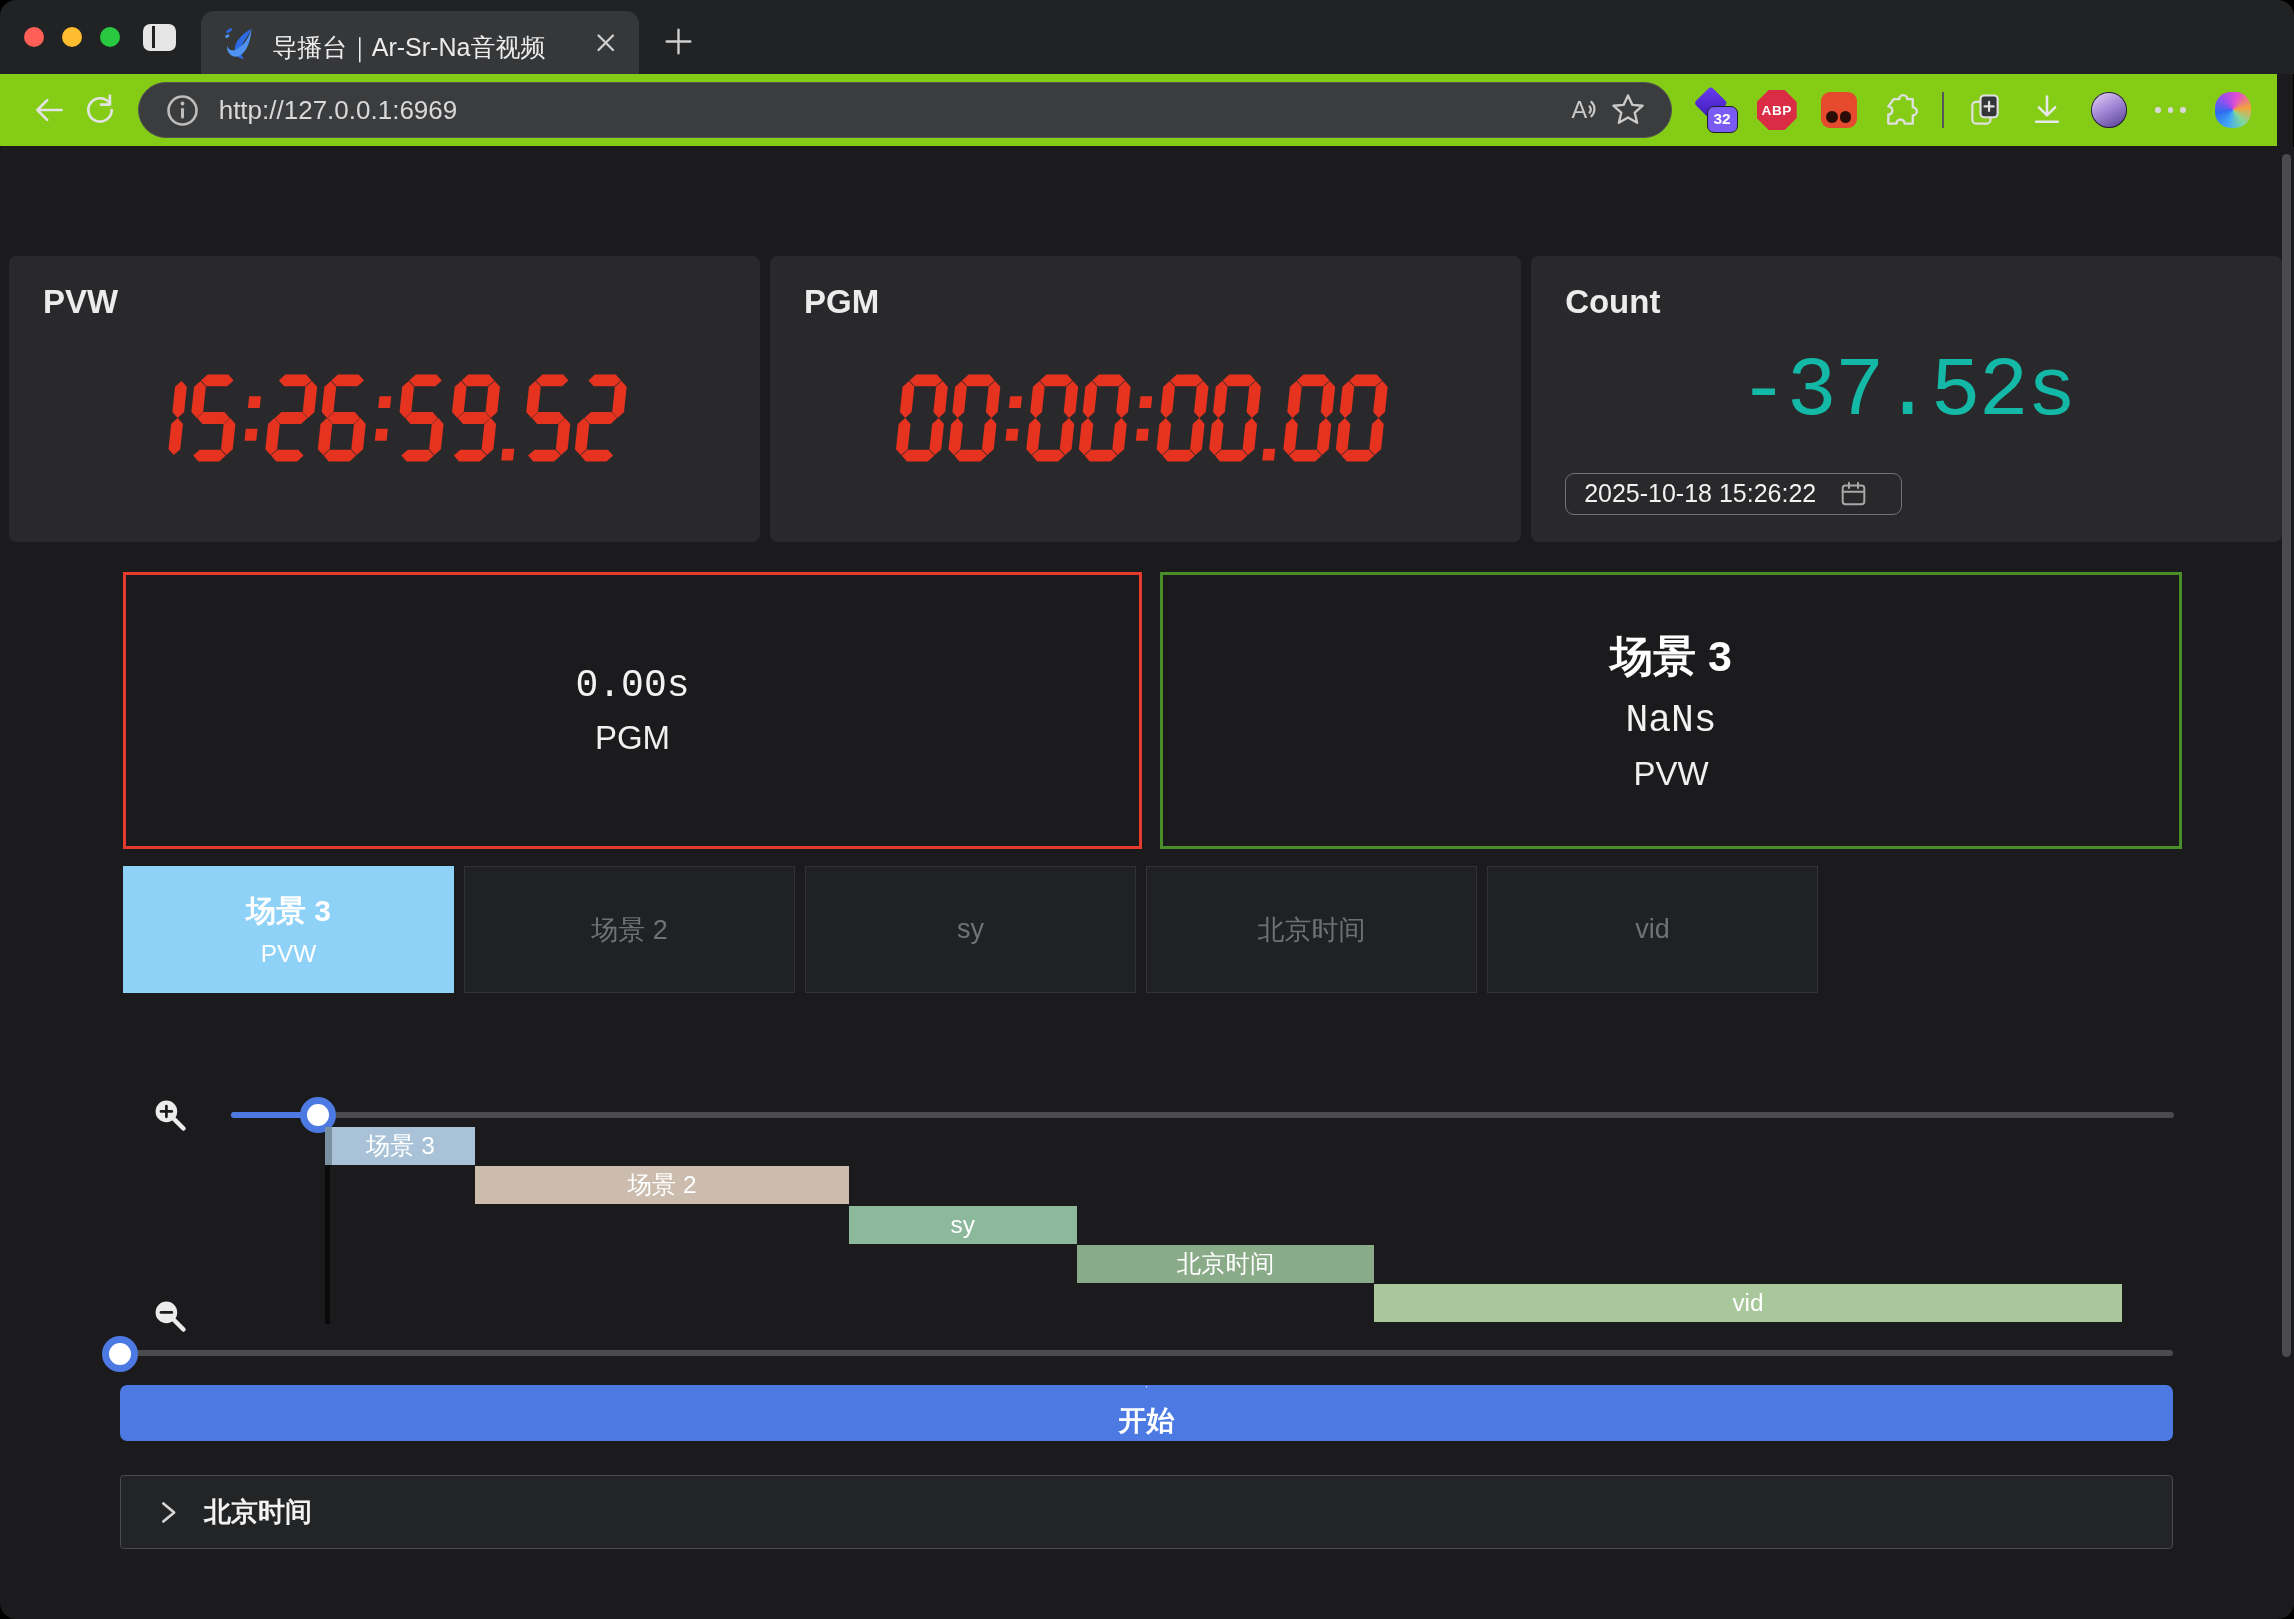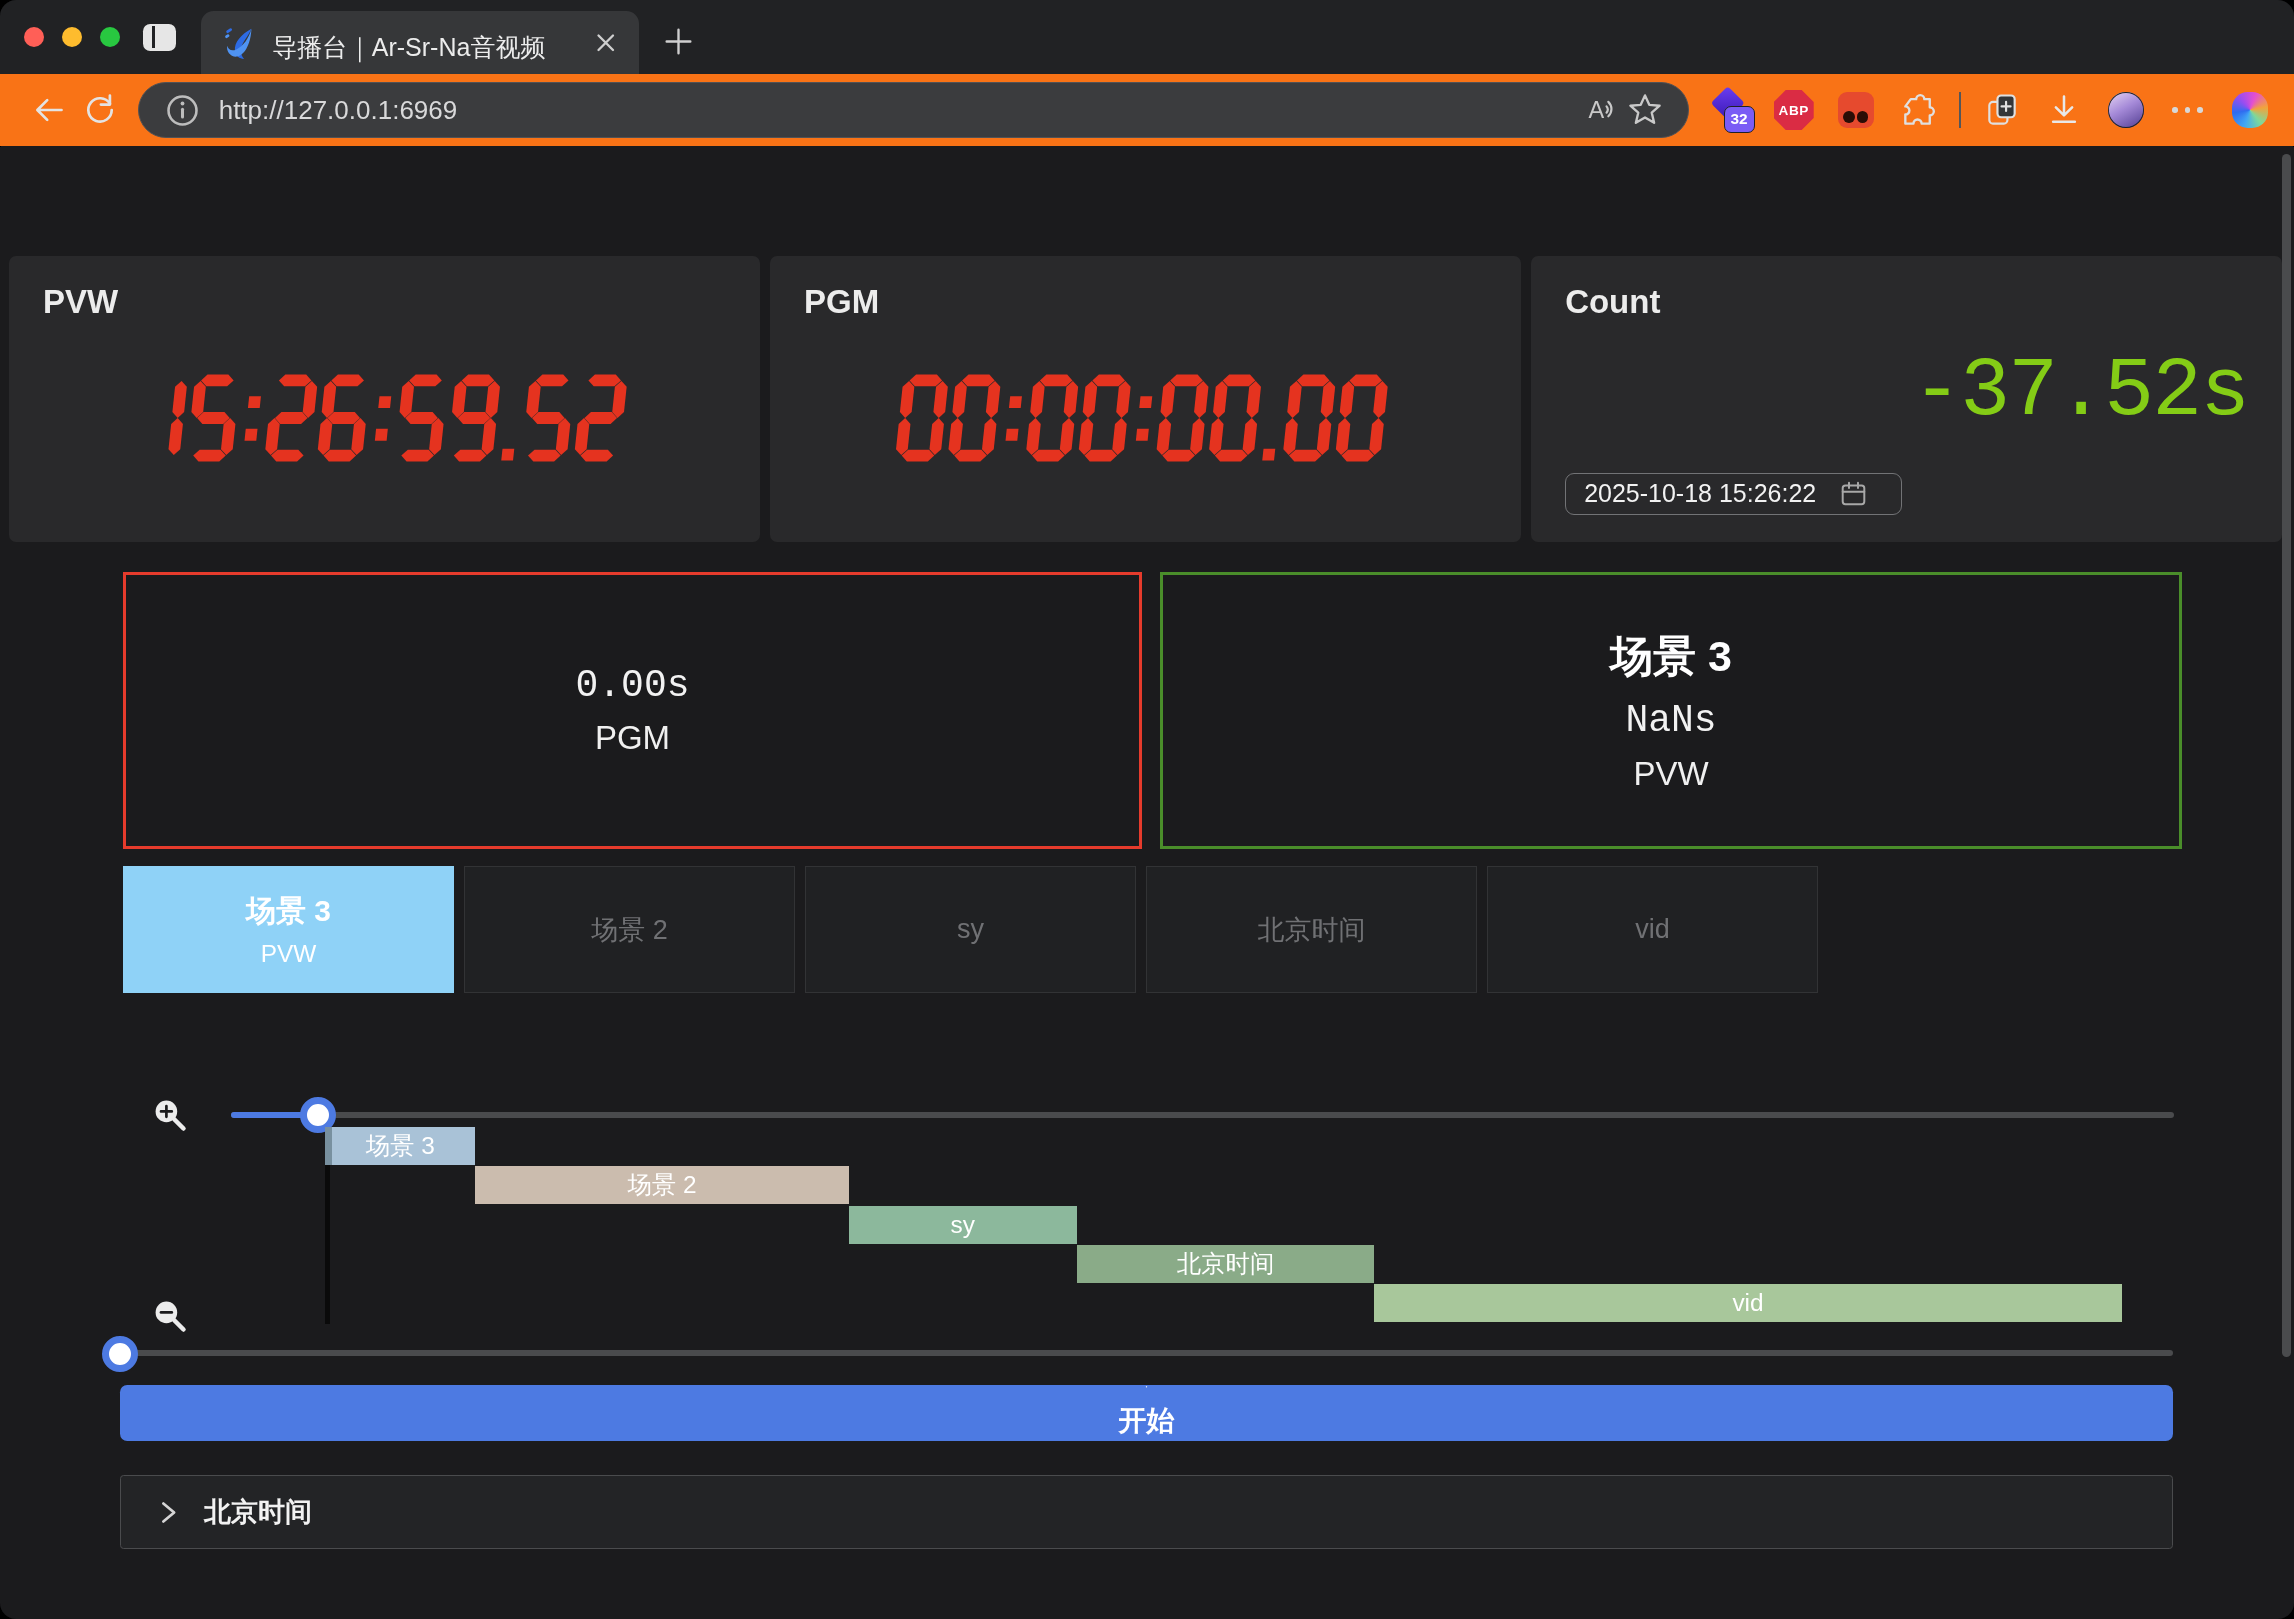--- a/index.html
+++ b/index.html
@@ -7,21 +7,21 @@
   .window{position:absolute;inset:0;border-radius:16.3px;overflow:hidden;background:#1b1b1d;box-shadow:0 0 0 0.9px #000 inset;}
   
   .titlebar{position:absolute;left:0;top:0;right:0;height:74px;background:#212224;}
   .lights{position:absolute;left:23.5px;top:27px;display:flex;gap:18px;}
   .light{width:20px;height:20px;border-radius:50%;}
   .tiles{position:absolute;left:143px;top:23.5px;width:33px;height:27px;background:#e6e6e6;border-radius:7.2px;}
   .tiles:after{content:"";position:absolute;left:9px;top:2.7px;bottom:2.7px;width:2.7px;background:#212224;}
   .tab{position:absolute;left:201px;top:11px;width:438px;height:63px;background:#363739;border-radius:12.7px 12.7px 0 0;display:flex;align-items:center;padding:0 22px;box-sizing:border-box;}
   .tab-title{flex:1;color:#ececec;font-size:25px;margin-left:16.3px;white-space:nowrap;overflow:hidden;margin-top:10px;}
   .newtab{position:absolute;left:655px;top:18px;width:47px;height:47px;display:flex;align-items:center;justify-content:center;}
-  .toolbar{position:absolute;left:0;top:74px;right:0;height:72px;background:#f97316;display:flex;align-items:center;padding:0 23.5px;box-sizing:border-box;}
+  .toolbar{position:absolute;left:0;top:74px;right:17px;height:72px;background:#84cc16;display:flex;align-items:center;padding:0 23.5px;box-sizing:border-box;}
   .navbtn{width:51px;height:51px;display:flex;align-items:center;justify-content:center;flex:none;}
   .addressbar{flex:1;height:56px;margin:0 9px 0 12.7px;background:#3b3c3e;border:1.8px solid #515255;border-radius:29px;display:flex;align-items:center;padding:0 22px;box-sizing:border-box;min-width:0;}
   .url{flex:1;color:#d9d9da;font-size:26px;margin-left:14.5px;white-space:nowrap;overflow:hidden;}
   .bar-ico{width:43px;height:43px;display:flex;align-items:center;justify-content:center;flex:none;}
   .extrow{display:flex;align-items:center;gap:20px;margin-left:12.7px;flex:none;}
   .ico{width:42px;height:42px;display:flex;align-items:center;justify-content:center;position:relative;flex:none;}
   .ext-purple .diamond{position:absolute;left:5.4px;top:1.8px;width:23.5px;height:23.5px;background:linear-gradient(135deg,#6b3ef2,#3a18b4);transform:rotate(45deg);border-radius:3.6px;}
   .ext-purple .badge{position:absolute;right:-1.8px;bottom:-1.8px;min-width:29px;height:25px;background:#7a5cf5;border:1.8px solid #202124;border-radius:7px;color:#fff;font-size:15.4px;font-weight:bold;display:flex;align-items:center;justify-content:center;}
   .ext-abp{width:40px;height:40px;background:#da2c44;clip-path:polygon(30% 0,70% 0,100% 30%,100% 70%,70% 100%,30% 100%,0 70%,0 30%);color:#fff;font-weight:bold;font-size:13.6px;display:flex;align-items:center;justify-content:center;letter-spacing:0.5px;}
   .ext-red{width:36px;height:36px;background:#e64a2e;border-radius:9px;position:relative;}
@@ -300,21 +300,21 @@
                   <polygon points="493,89.5 499.5,83 522.5,83 529,89.5 522.5,96 499.5,96"></polygon>
                   <polygon points="492.5,48 499,54.5 499,82.5 492.5,89 486,82.5 486,54.5"></polygon>
                   <polygon points="492.5,7 499,13.5 499,41.5 492.5,48 486,41.5 486,13.5"></polygon>
                 </g>
               </svg>
             </div>
           </div>
       </section>
       <section class="panel">
         <div class="panel-title">Count</div>
-        <div class="count-val" id="countval" style="color: #84cc16; text-align: right;">-37.52s</div>
+        <div class="count-val" id="countval" style="color: #14b8a6;">-37.52s</div>
         <div class="date-input">
           <span>2025-10-18 15:26:22</span>
           <svg width="27" height="27" viewBox="0 0 30 30">
             <rect x="3" y="6" width="24" height="21" rx="3" stroke="#a8a8a8" stroke-width="2.2" fill="none"></rect>
             <path d="M3 13 H27 M10 3 V9 M20 3 V9" stroke="#a8a8a8" stroke-width="2.2" stroke-linecap="round"></path>
           </svg>
         </div>
       </section>
     </div>
 

